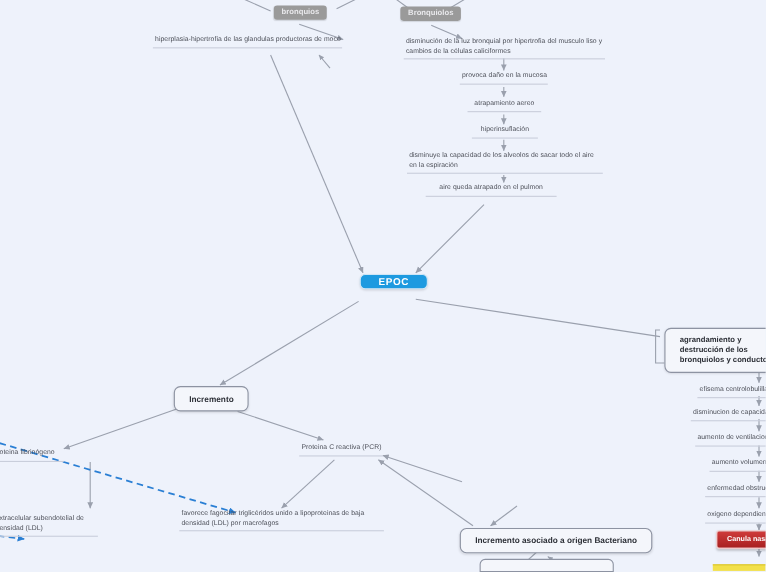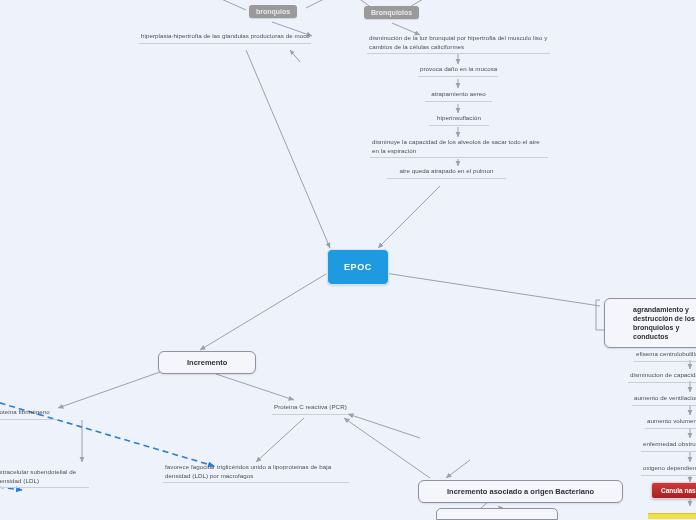--- a/index.html
+++ b/index.html
@@ -41,35 +41,35 @@
 
   
   .blue-node{
     background:#1d9ae0;
     color:#ffffff;
     font-size:9px;
     font-weight:bold;
     letter-spacing:.6px;
     border-radius:5px;
     border:1px solid #cfe6f6;
-    padding:12px 16px;
+    padding:1px 16px;
     text-align:center;
     white-space:nowrap;
     box-shadow:0 1px 2px rgba(0,0,0,.13);
   }
 
   
   .box-node{
     background:#f4f6fb;
     color:#2c2f36;
     font-size:7.5px;
     font-weight:bold;
     border:1px solid #8d93a2;
     border-radius:6px;
-    padding:6px 28px;
+    padding:6px 13px;
     text-align:center;
     white-space:nowrap;
     box-shadow:0 1px 2px rgba(0,0,0,.10);
   }
   .box-node.wrap{white-space:normal;text-align:left;line-height:9px;}
 
   
   .red-node{
     background:linear-gradient(180deg,#cf3b3b 0%, #a82020 100%);
     color:#ffffff;

